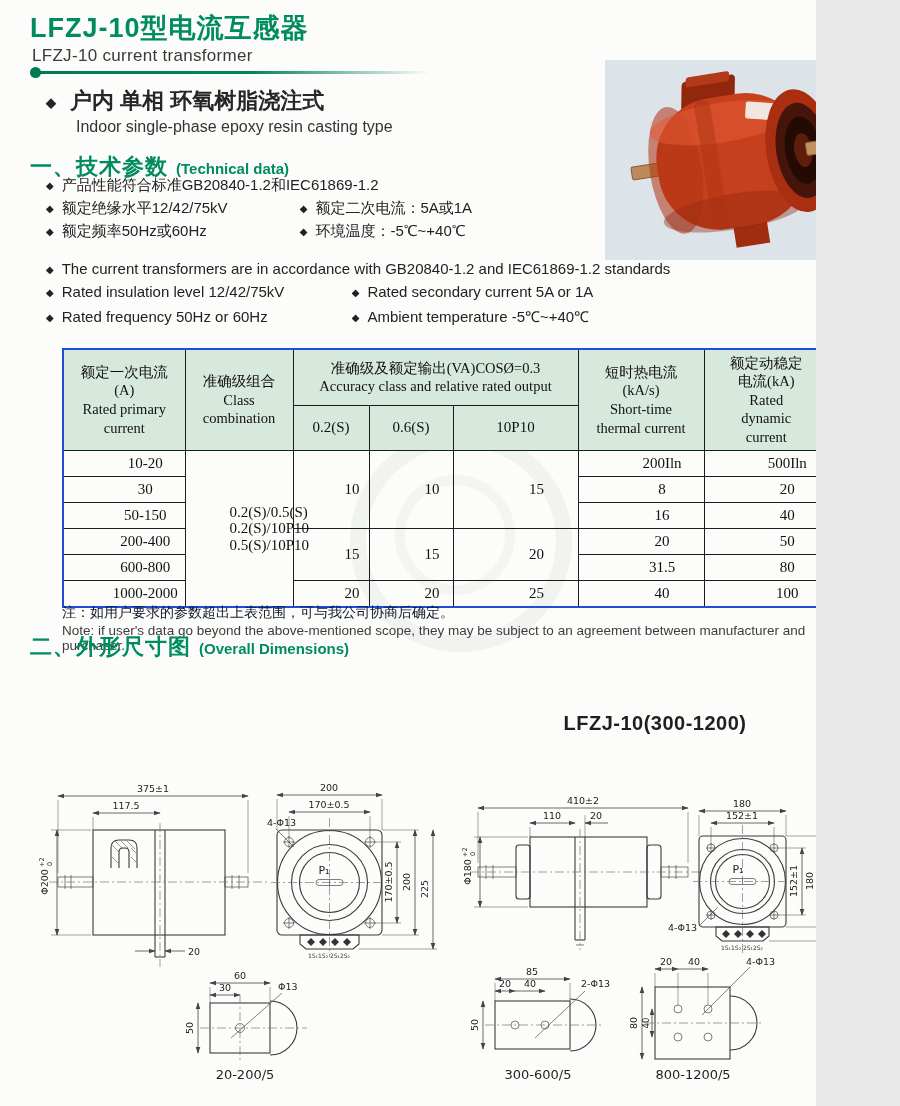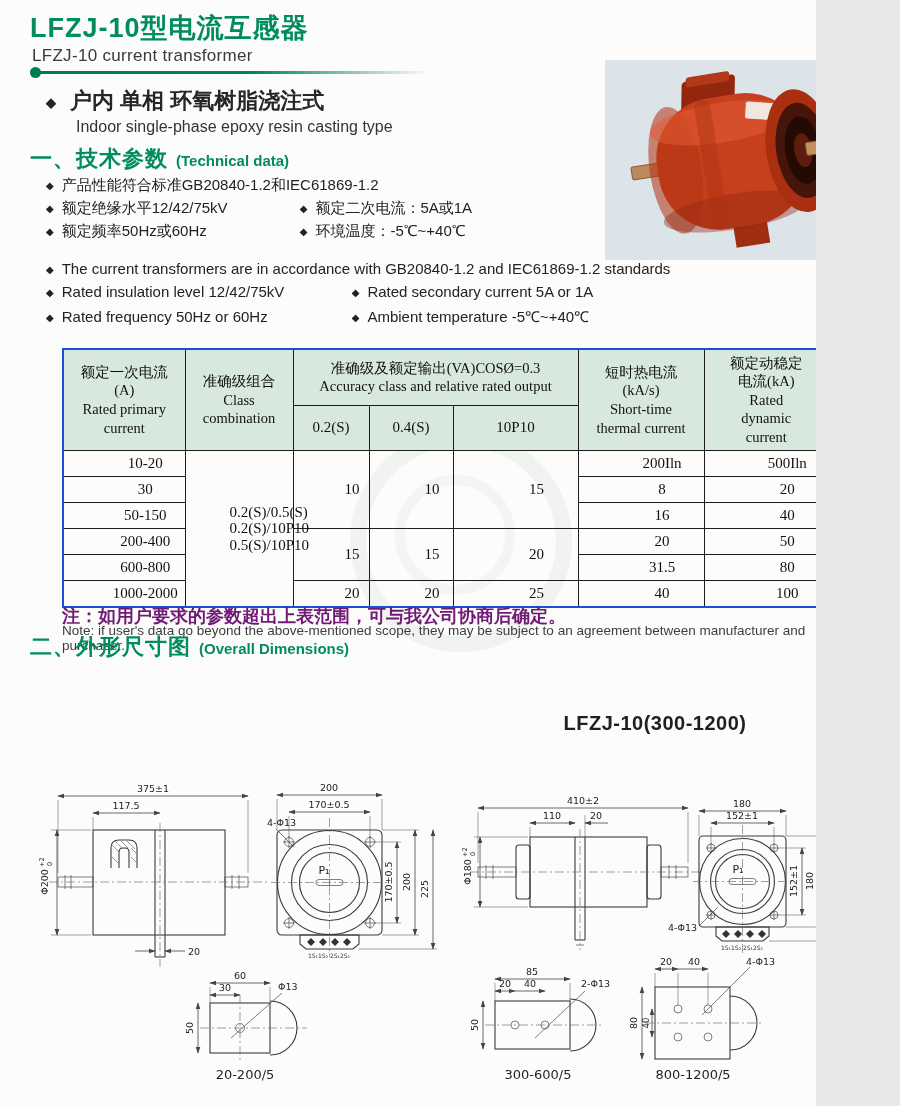--- a/index.html
+++ b/index.html
@@ -12,21 +12,21 @@
   .rule{left:34px;top:71px;width:396px;height:3px;background:linear-gradient(to right,#007a54 0%,#00845c 55%,rgba(0,132,92,0) 100%);}
   .rule-dot{left:30px;top:67px;width:11px;height:11px;border-radius:50%;background:#007a54;}
   .feature-row{left:46px;top:86px;font-size:22px;font-weight:bold;color:#262626;display:flex;align-items:center;gap:14px;}
   .feature-row .blt{font-size:13px;position:relative;top:1px;}
   .feature-en{left:76px;top:118px;font-size:16px;color:#333;}
   
   .photo{left:605px;top:60px;width:272px;height:200px;}
   
   .sec-head{font-weight:bold;color:#008c5f;font-size:22px;letter-spacing:1px;}
   .sec-head .en{font-size:15px;font-weight:bold;letter-spacing:0;margin-left:8px;}
-  .sec1{left:30px;top:144px;text-align:center;}
+  .sec1{left:30px;top:152px;text-align:center;}
   .sec2{left:30px;top:632px;}
   
   .tech{left:46px;top:176px;width:820px;font-size:15px;color:#222;}
   .trow{display:flex;align-items:baseline;height:23px;}
   .trow .blt{font-size:10px;margin-right:8px;position:relative;top:-1px;}
   .trow .c1{width:238px;}
   .trow.en .c1{width:290px;}
   .trow.full .c1{width:auto;}
   .tgap{height:15px;}
   
@@ -36,21 +36,21 @@
   table.t th,table.t td{border:1px solid #1c1c1c;text-align:center;vertical-align:middle;
           white-space:pre-line;padding:0 2px;}
   table.t{border:2px solid #1d4ed8;}
   table.t th{background:#d7e8dc;font-weight:normal;font-size:14.5px;line-height:1.28;}
   table.t td{font-size:15px;height:25px;line-height:1.1;padding-left:44px;}
   td.cls{line-height:1.55;font-size:15px;}
   .watermark{left:350px;top:430px;width:190px;height:190px;border:16px solid rgba(150,165,158,.10);
              border-radius:50%;}
   .watermark2{left:395px;top:475px;width:100px;height:100px;border:10px solid rgba(150,165,158,.08);border-radius:50%;}
   
-  .note-cn{left:62px;top:604px;font-size:18px;color:#701a75;font-weight:700;}
+  .note-cn{left:62px;top:604px;font-size:14px;color:#0f172a;font-weight:400;}
   .note-en{left:62px;top:623px;font-size:13.5px;color:#3d3d3d;}
   
   .dtitle{font-size:20px;font-weight:bold;color:#1f1f1f;text-align:center;letter-spacing:.5px;}
   .dtl{left:60px;top:712px;width:370px;}
   .dtr{left:470px;top:712px;width:370px;}
   
   svg text{font-family:"DejaVu Sans",sans-serif;}
   .ol{fill:none;stroke:#3a3a3a;stroke-width:1.1;}
   .thin{fill:none;stroke:#4a4a4a;stroke-width:.7;}
   .dim{stroke:#444;stroke-width:.8;fill:none;}
@@ -180,21 +180,21 @@
 Short-time
 thermal current</th>
         <th rowspan="2">额定动稳定
 电流(kA)
 Rated
 dynamic
 current</th>
       </tr>
       <tr>
         <th style="height:44px;font-size:15px">0.2(S)</th>
-        <th style="font-size:15px">0.4(S)</th>
+        <th style="font-size:15px">0.6(S)</th>
         <th style="font-size:15px">10P10</th>
       </tr>
       <tr>
         <td>10-20</td>
         <td rowspan="6" class="cls">0.2(S)/0.5(S)
 0.2(S)/10P10
 0.5(S)/10P10</td>
         <td rowspan="3">10</td>
         <td rowspan="3">10</td>
         <td rowspan="3">15</td>

